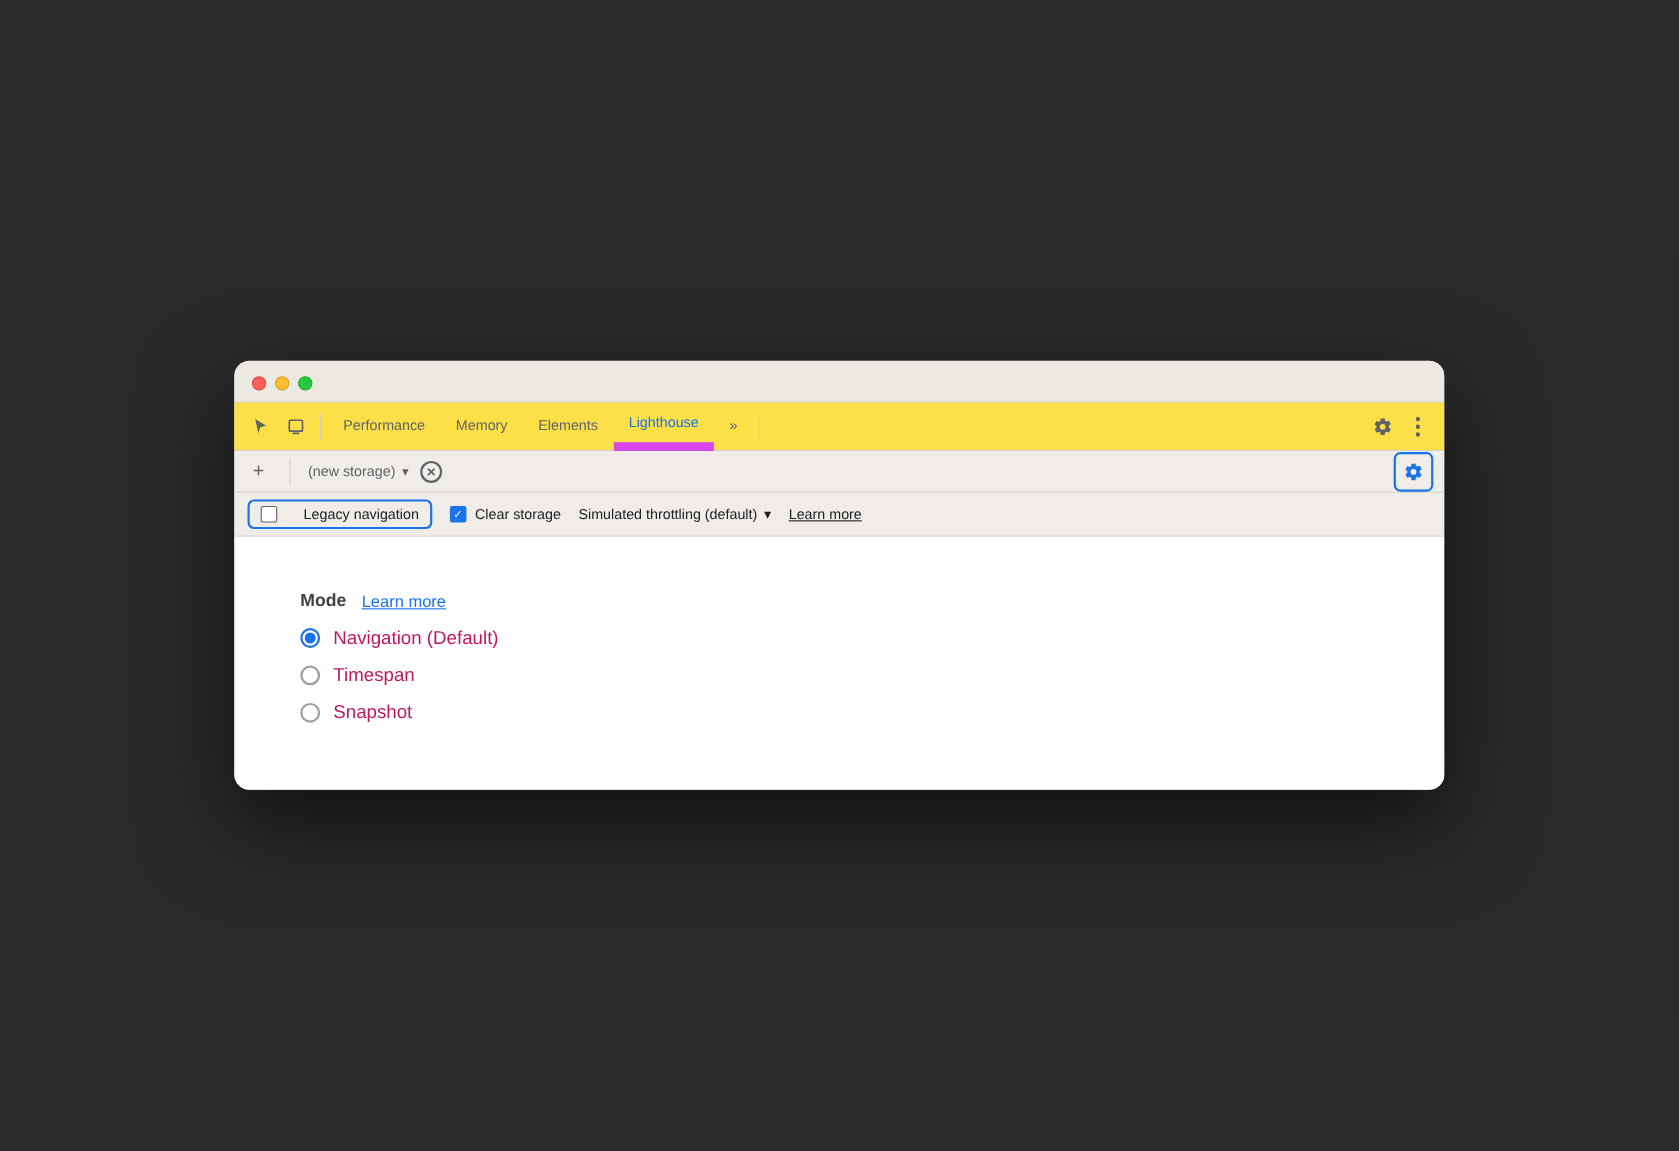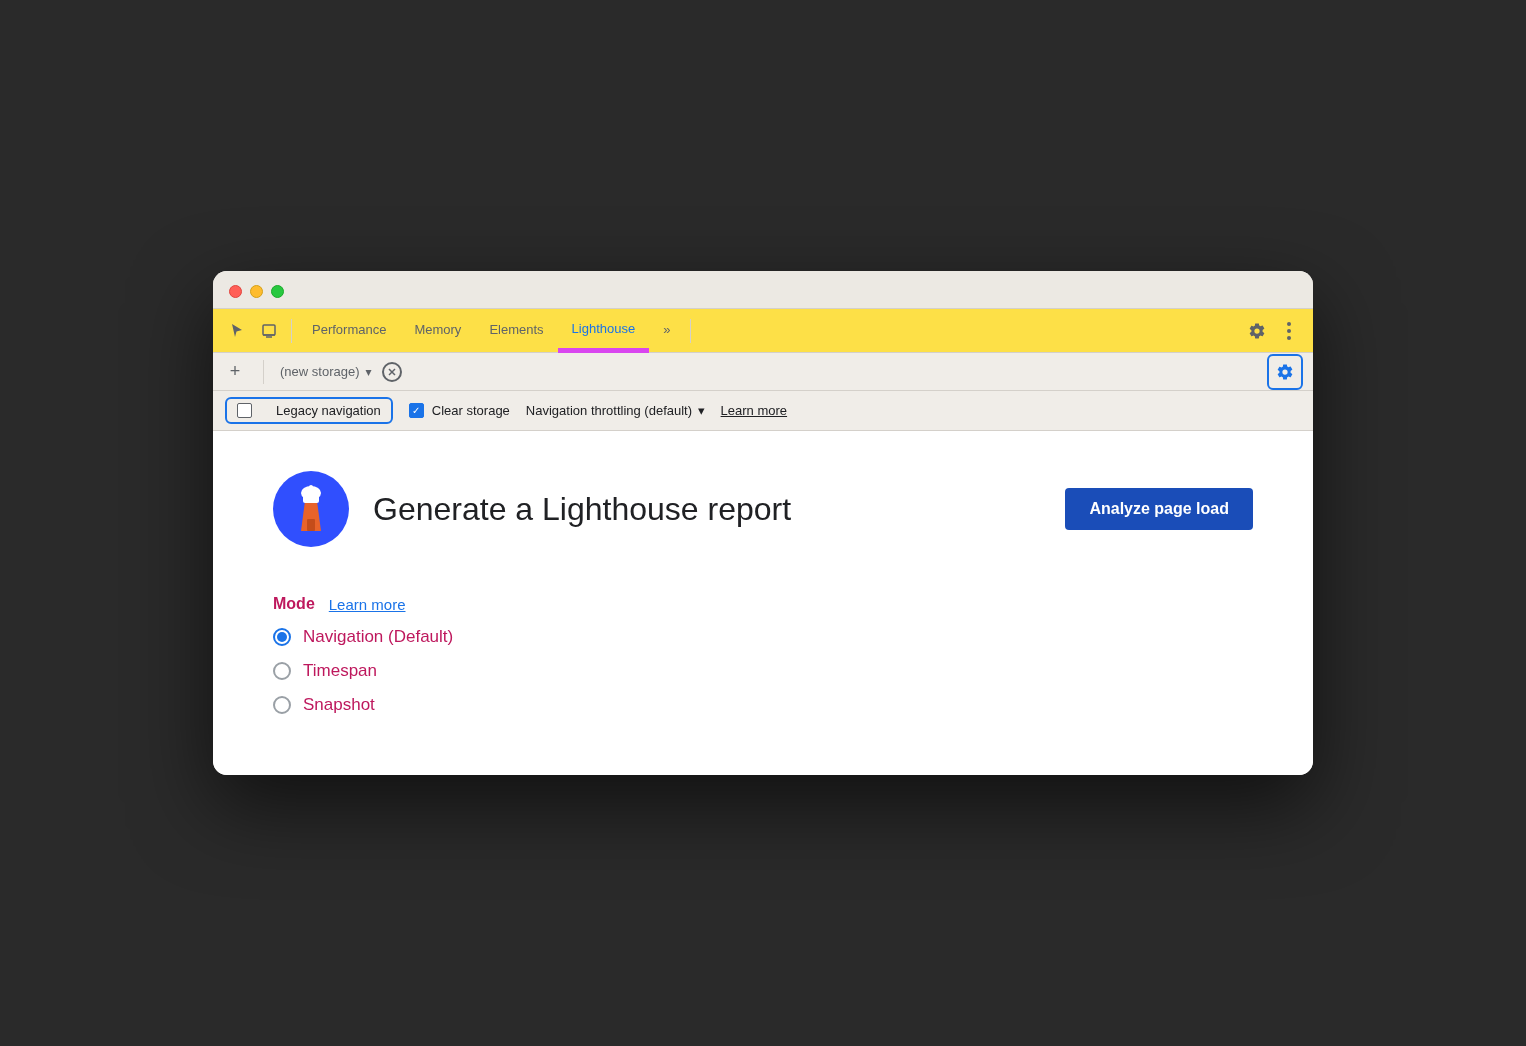--- a/index.html
+++ b/index.html
@@ -89,21 +89,21 @@
       display: flex;
       align-items: center;
       font-size: 13px;
       color: #5f6368;
       cursor: pointer;
       border-bottom: 2px solid transparent;
       white-space: nowrap;
     }
     .tab-btn.active {
       color: #1a73e8;
-      border-bottom: 5px solid #d946ef;
+      border-bottom: 8px solid #d946ef;
       font-weight: 500;
     }
 
     .toolbar-spacer { flex: 1; }
 
     .toolbar-gear-btn, .toolbar-more-btn {
       width: 32px;
       height: 32px;
       display: flex;
       align-items: center;
@@ -285,21 +285,21 @@
 
     .section-header {
       display: flex;
       align-items: center;
       gap: 14px;
     }
 
     .section-title {
       font-size: 16px;
       font-weight: 600;
-      color: #be185d;
+      color: #404040;
     }
 
     .learn-more-blue {
       font-size: 15px;
       color: #1a73e8;
       text-decoration: underline;
       cursor: pointer;
     }
 
     .radio-option {
@@ -424,49 +424,29 @@
       <div class="checkbox"></div>
       <span class="option-label">Legacy navigation</span>
     </div>
 
     <div style="display:flex;align-items:center;gap:8px;">
       <div class="checkbox checked">✓</div>
       <span class="option-label">Clear storage</span>
     </div>
 
     <div class="throttle-dropdown">
-      <span>Navigation throttling (default)</span>
+      <span>Simulated throttling (default)</span>
       <span>▾</span>
     </div>
 
     <span class="learn-more-link">Learn more</span>
   </div>
 
   <div class="main-content">
 
-    <div class="report-header">
-
-      <svg class="lighthouse-icon" viewBox="0 0 76 76" xmlns="http://www.w3.org/2000/svg">
-        <circle cx="38" cy="38" r="38" fill="#304ffe"></circle>
-
-        <polygon points="28,60 48,60 44,30 32,30" fill="#e8632a"></polygon>
-
-        <rect x="30" y="22" width="16" height="10" rx="2" fill="#ffffff"></rect>
-
-        <rect x="36" y="14" width="4" height="8" rx="2" fill="#ffffff"></rect>
-
-        <ellipse cx="38" cy="22" rx="10" ry="7" fill="#ffffff"></ellipse>
-
-        <rect x="34" y="48" width="8" height="12" rx="1" fill="#c44c1a"></rect>
-      </svg>
-
-      <h1 class="report-title">Generate a Lighthouse report</h1>
-
-      <button class="analyze-btn">Analyze page load</button>
-    </div>
 
     <div class="options-section">
 
       <div class="mode-section">
         <div class="section-header">
           <span class="section-title">Mode</span>
           <span class="learn-more-blue">Learn more</span>
         </div>
 
         <div class="radio-option">

